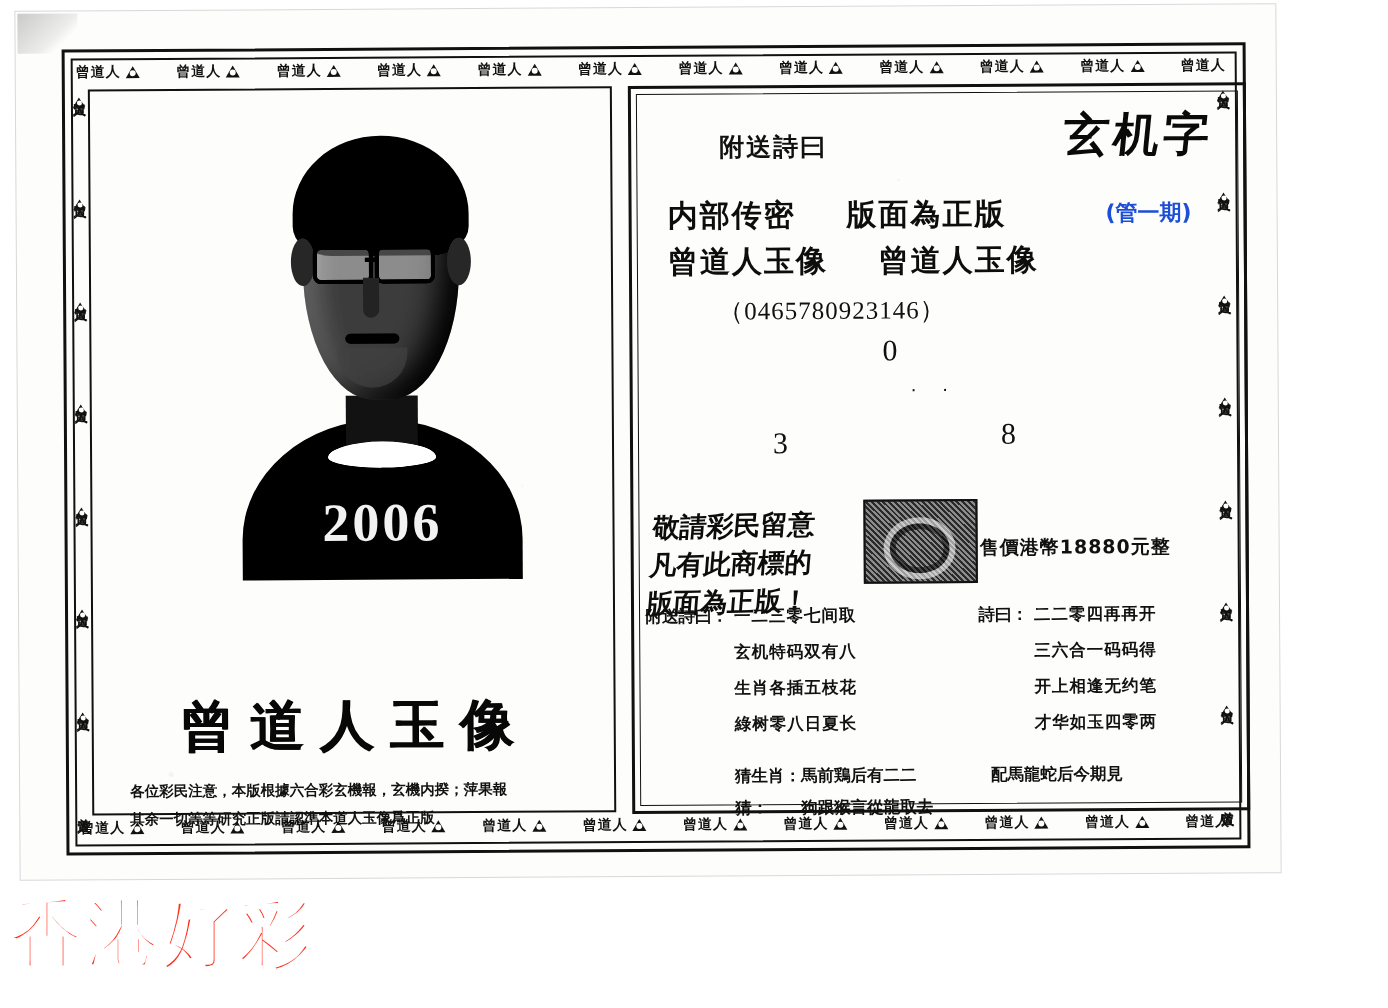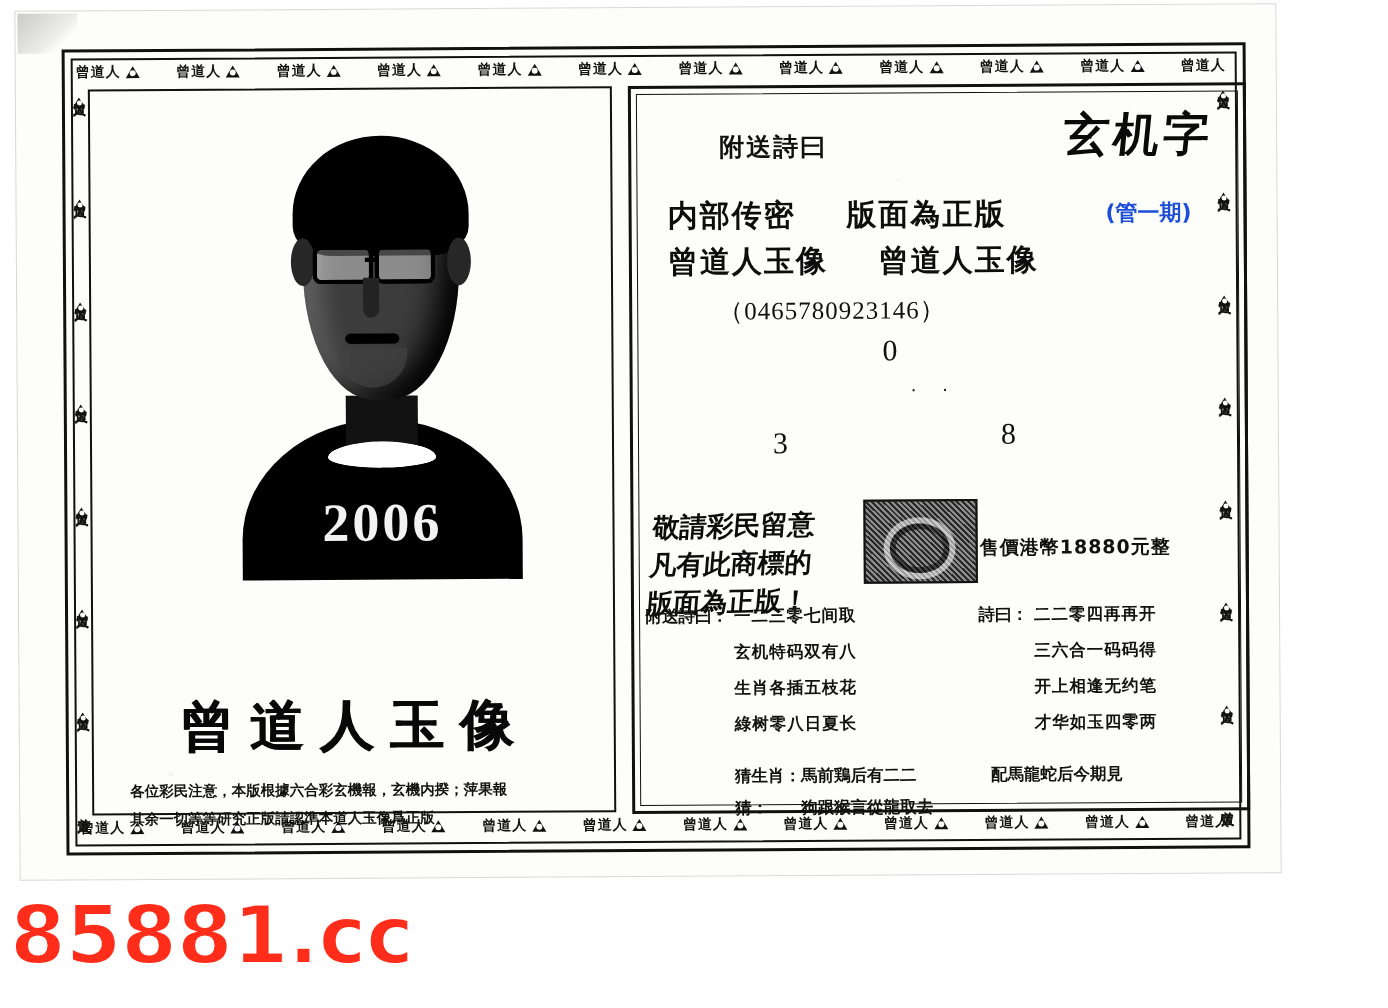--- a/index.html
+++ b/index.html
@@ -549,14 +549,14 @@
       <div class="guess-row">
         <div class="guess-label">猜：</div>
         <div class="guess-a">狗跟猴言從龍取去</div>
         <div class="guess-b"></div>
       </div>
     </div>
   </div>
 </div>
 
 <div id="watermark">
-  <span class="wm-en">85881.cc</span>
+  <span class="wm-cn">香港好彩</span>
 </div>
 
 </body></html>

